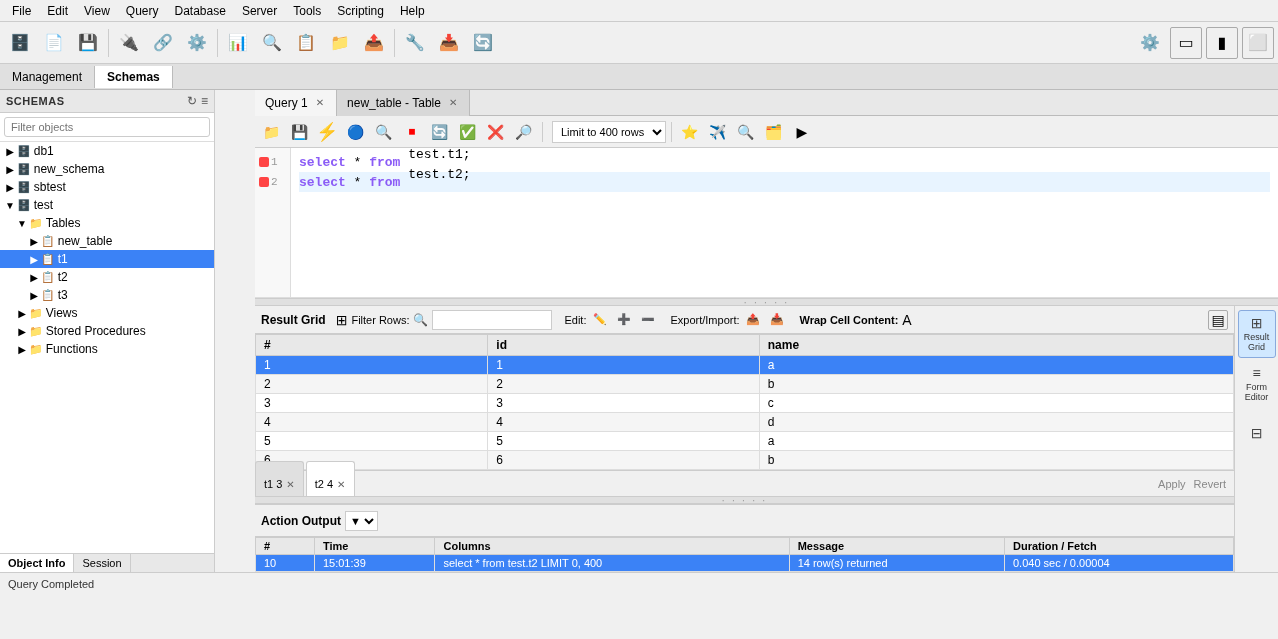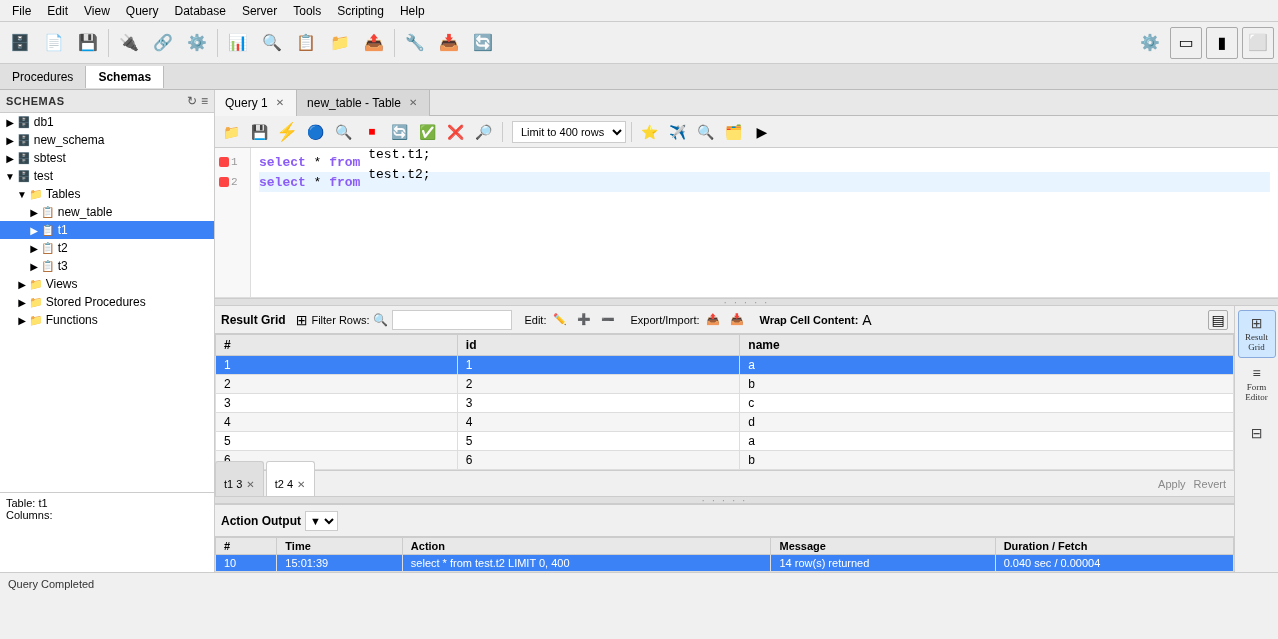--- a/index.html
+++ b/index.html
@@ -61,21 +61,21 @@
     .result-toolbar { display: flex; align-items: center; background: #f0f0f0; padding: 2px 6px; border-bottom: 1px solid #ccc; height: 28px; gap: 4px; flex-wrap: nowrap; }
     .result-label { font-size: 12px; font-weight: bold; margin-right: 6px; }
     .filter-rows-label { font-size: 11px; }
     .filter-rows-input { height: 20px; border: 1px solid #ccc; padding: 0 4px; font-size: 11px; width: 120px; }
     .edit-label { font-size: 11px; margin-left: 8px; }
     .export-label { font-size: 11px; margin-left: 8px; }
     .wrap-label { font-size: 11px; margin-left: 8px; font-weight: bold; }
     .result-side-toolbar { width: 44px; background: #f0f0f0; border-left: 1px solid #ccc; display: flex; flex-direction: column; align-items: center; padding: 4px 0; gap: 2px; }
     .side-btn { width: 38px; height: 48px; border: none; background: transparent; cursor: pointer; display: flex; flex-direction: column; align-items: center; justify-content: center; font-size: 18px; color: #444; border-radius: 3px; gap: 2px; }
     .side-btn.active { background: #d0e8ff; border: 1px solid #88aadd; }
-    .side-btn-label { font-size: 9px; color: #333; text-align: center; line-height: 1.1; font-family: Liberation Serif, serif; }
+    .side-btn-label { font-size: 9px; color: #333; text-align: center; line-height: 1.1; }
 
     
     .result-grid { flex: 1; overflow: auto; background: #fff; }
     .result-table { width: 100%; border-collapse: collapse; font-size: 12px; }
     .result-table th { background: #e8e8e8; border: 1px solid #ccc; padding: 3px 8px; text-align: left; font-weight: bold; position: sticky; top: 0; }
     .result-table td { border: 1px solid #ddd; padding: 2px 8px; }
     .result-table tr.selected td { background: #3b82f6; color: white; }
     .result-table tr:nth-child(even):not(.selected) td { background: #f5f5f5; }
     .result-table tr:nth-child(odd):not(.selected) td { background: #ffffff; }
 
@@ -96,21 +96,21 @@
     .action-table tr.selected td { background: #3b82f6; color: white; }
 
     
     .object-info { background: #fff; border-top: 1px solid #ccc; padding: 4px 6px; font-size: 11px; height: 80px; overflow: auto; }
 
     
     .status-bar { background: #f0f0f0; border-top: 1px solid #ccc; height: 22px; display: flex; align-items: center; padding: 0 8px; font-size: 11px; color: #333; }
     .left-bottom-tab { padding: 3px 8px; font-size: 11px; cursor: pointer; border-right: 1px solid #ccc; }
     .left-bottom-tab.active { background: white; font-weight: bold; }
 
-    .right-panel { display: flex; flex-direction: column; flex: 1; overflow: hidden; }
+    .right-panel { display: flex; flex-direction: column; flex: 1; overflow: hidden; margin-left: 40px; }
 
     
     .below-tabs { display: flex; flex: 1; min-height: 0; overflow: hidden; }
   </style>
 </head>
 <body>
 
 <div style="display:flex; align-items:center; background:#f0f0f0; padding:2px 4px; border-bottom:1px solid #ccc; height:22px;">
   <span class="menubar-item">File</span>
   <span class="menubar-item">Edit</span>
@@ -143,34 +143,37 @@
   <button class="toolbar-btn">🔄</button>
   <div style="margin-left:auto; display:flex; align-items:center; gap:4px;">
     <button class="toolbar-btn">⚙️</button>
     <button class="toolbar-btn" style="border:1px solid #aaa;">▭</button>
     <button class="toolbar-btn" style="border:1px solid #aaa;">▮</button>
     <button class="toolbar-btn" style="border:1px solid #aaa;">⬜</button>
   </div>
 </div>
 
 <div style="display:flex; align-items:center; background:#e0e0e0; height:26px; border-bottom:1px solid #bbb;">
-  <div class="schema-tab">Procedures</div>
+  <div class="schema-tab">Management</div>
   <div class="schema-tab active">Schemas</div>
 </div>
 
 <div class="below-tabs">
 
   <div class="sidebar">
     <div class="sidebar-header">
       <span class="sidebar-title">SCHEMAS</span>
       <div class="sidebar-header-icons">
         <span class="sidebar-icon-btn">↻</span>
         <span class="sidebar-icon-btn">≡</span>
       </div>
     </div>
+    <div class="filter-box">
+      <input class="filter-input" type="text" placeholder="Filter objects" style="">
+    </div>
     <div class="tree">
 
       <div class="tree-item">
         <span class="tree-indent" style="width:0px;"></span>
         <span class="tree-expand">▶</span>
         <span class="tree-icon">🗄️</span>
         <span>db1</span>
       </div>
 
       <div class="tree-item">
@@ -244,23 +247,23 @@
       </div>
 
       <div class="tree-item">
         <span class="tree-indent" style="width:12px;"></span>
         <span class="tree-expand">▶</span>
         <span class="tree-icon">📁</span>
         <span>Functions</span>
       </div>
     </div>
 
-    <div class="object-info">
-      <div>Table: t1</div>
-      <div>Columns:</div>
+    <div style="display:flex; background:#e8e8e8; border-top:1px solid #ccc;">
+      <div class="left-bottom-tab active">Object Info</div>
+      <div class="left-bottom-tab">Session</div>
     </div>
   </div>
 
   <div class="right-panel">
 
     <div class="query-tabs" style="background:#e8e8e8; border-bottom:1px solid #bbb; height:26px; display:flex; align-items:center;">
       <div class="query-tab active">
         <span>Query 1</span>
         <span class="tab-close">✕</span>
       </div>
@@ -408,21 +411,21 @@
             <span class="action-title">Action Output</span>
             <select class="action-dropdown">
               <option>▼</option>
             </select>
           </div>
           <table class="action-table">
             <thead>
               <tr>
                 <th>#</th>
                 <th>Time</th>
-                <th>Action</th>
+                <th>Columns</th>
                 <th>Message</th>
                 <th>Duration / Fetch</th>
               </tr>
             </thead>
             <tbody id="action-tbody">
             <tr class="selected">
                   <td>10</td>
                   <td>15:01:39</td>
                   <td>select * from test.t2 LIMIT 0, 400</td>
                   <td>14 row(s) returned</td>

